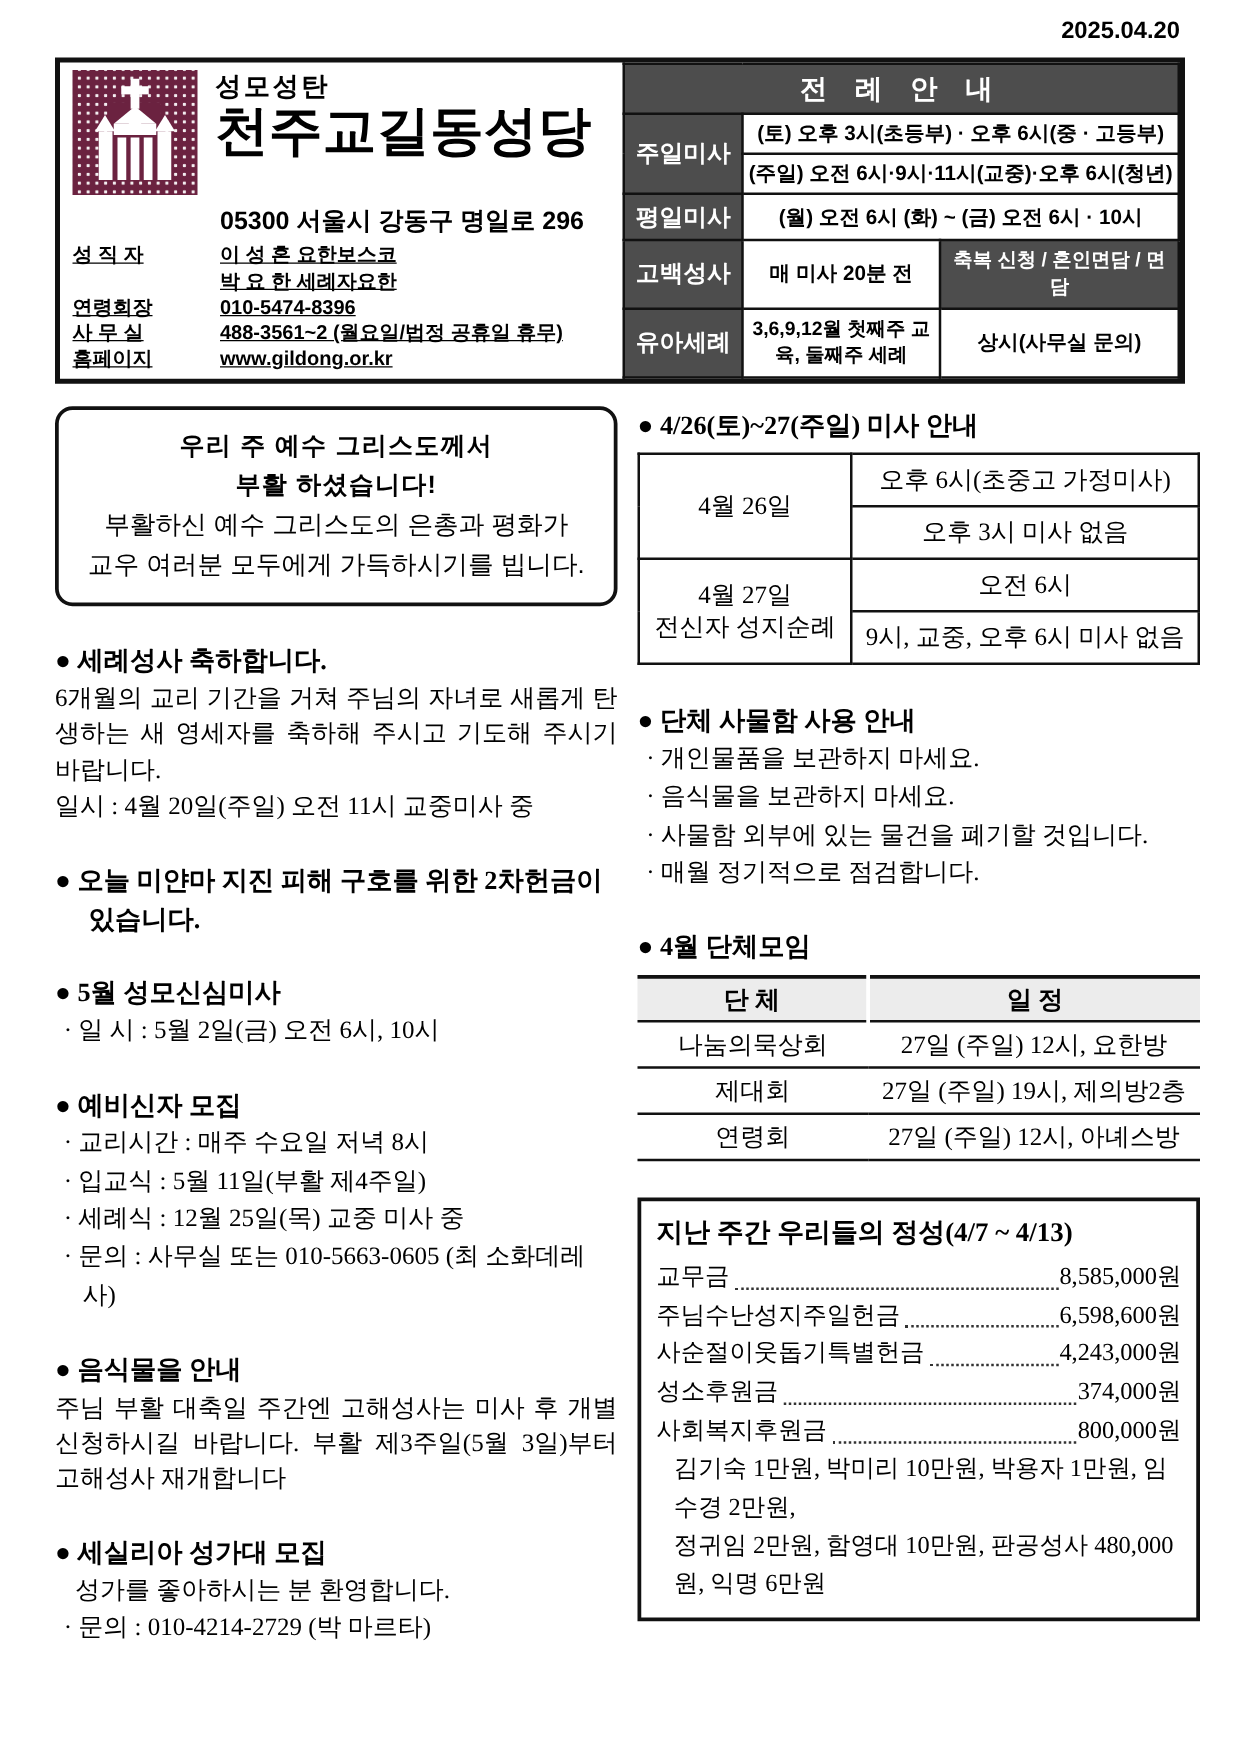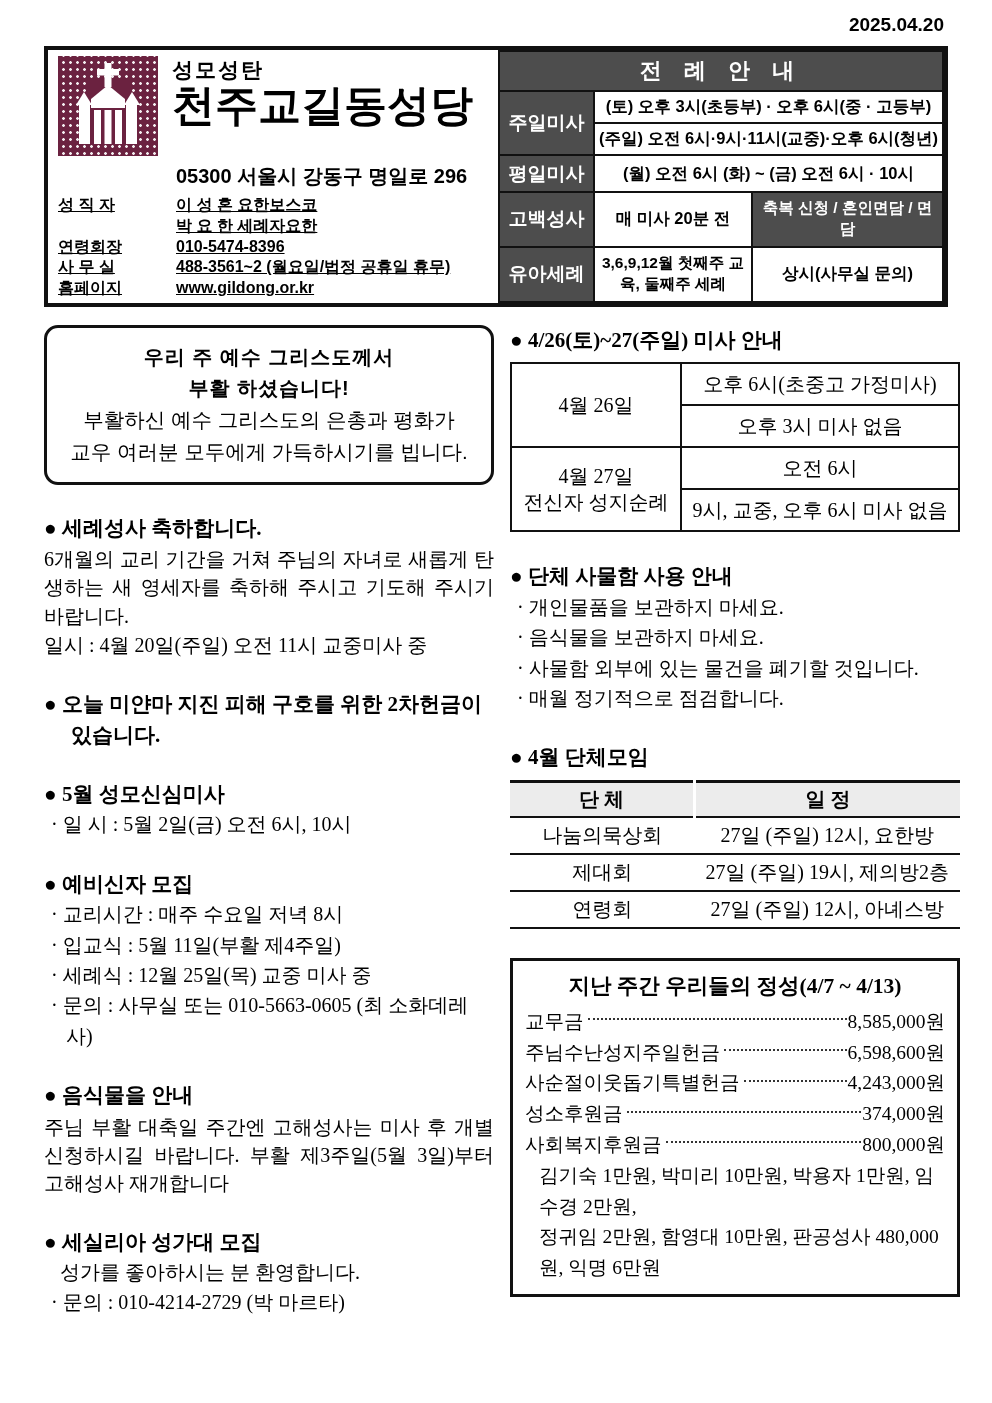--- a/index.html
+++ b/index.html
@@ -64,22 +64,22 @@
 
   
   .groups-table { width:100%; border-collapse:collapse; margin-top:7px; font-size:20px; }
   .groups-table th { background:#ececec; border-top:3px solid #111; border-bottom:2px solid #111;
                      padding:3px 2px; font-size:20px; font-weight:bold; }
   .groups-table th.first { border-right:3px solid #fff; width:41%; }
   .groups-table td { border-bottom:2px solid #111; text-align:center; padding:4px 2px; }
 
   
   .obox { border:3px solid #111; padding:8px 12px 10px; margin-top:15px; font-size:19.5px; }
-  .obox-title { text-align:center; font-size:21.5px; font-weight:bold; margin:2px 0 7px; }
-  .oline { display:flex; align-items:center; line-height:1.58; }
+  .obox-title { font-size:21.5px; font-weight:bold; margin:2px 0 7px; }
+  .oline { display:flex; align-items:flex-end; line-height:1.58; }
   .odots { flex:1; border-bottom:2.5px dotted #333; margin:0 1px 6px 4px; }
   .donor { padding-left:14px; line-height:1.58; }
 </style>
 </head>
 <body>
 
 <div class="page">
 
   <div class="date-line">2025.04.20</div>
 

